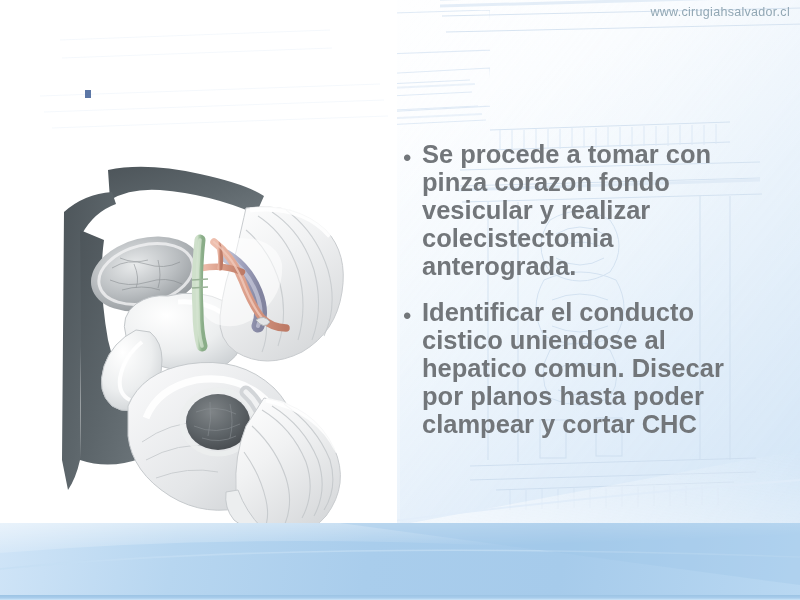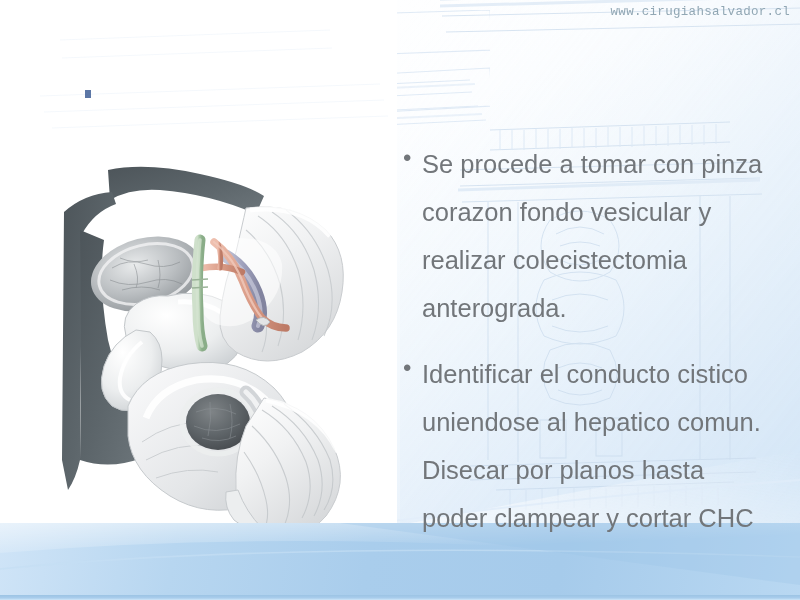--- a/index.html
+++ b/index.html
@@ -92,21 +92,21 @@
     opacity: .85;
   }
 
   
   .site-url {
     position: absolute;
     right: 10px; top: 5px;
     font-size: 12.5px;
     letter-spacing: .3px;
     color: #91a7b4;
-    font-family: Liberation Mono, monospace;
+    font-family: Liberation Sans, sans-serif;
     white-space: nowrap;
   }
 
   
   .text-col {
     position: absolute;
     left: 400px; top: 140px;
     width: 370px;
   }
   .bullet {
@@ -120,23 +120,23 @@
     color: #72767a;
     font-size: 24px;
     line-height: 36px;
     text-align: left;
     padding-left: 3px;
   }
   .bullet-text {
     flex: 1 1 auto;
     color: #72767a;
     font-size: 25.5px;
-    line-height: 48px;
+    line-height: 28px;
     font-family: "Liberation Sans", sans-serif;
-    font-weight: 400;
+    font-weight: 700;
   }
 </style>
 </head>
 <body>
 
 <div id="slide">
 
   <div class="bg-base"></div>
 
   <svg class="wm wm-topleft" viewBox="0 0 520 170" preserveAspectRatio="none">

